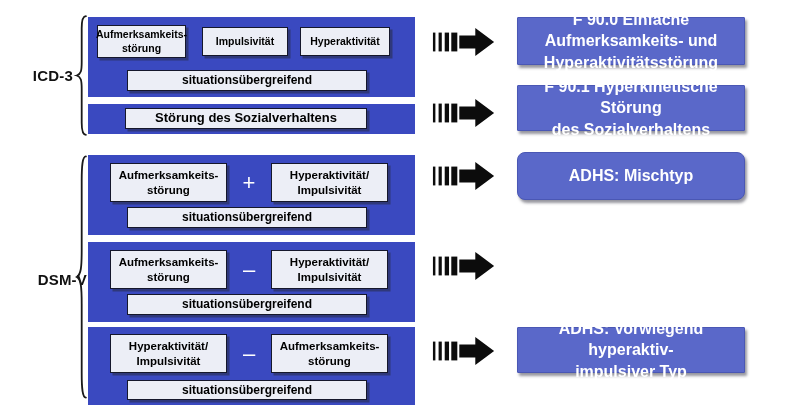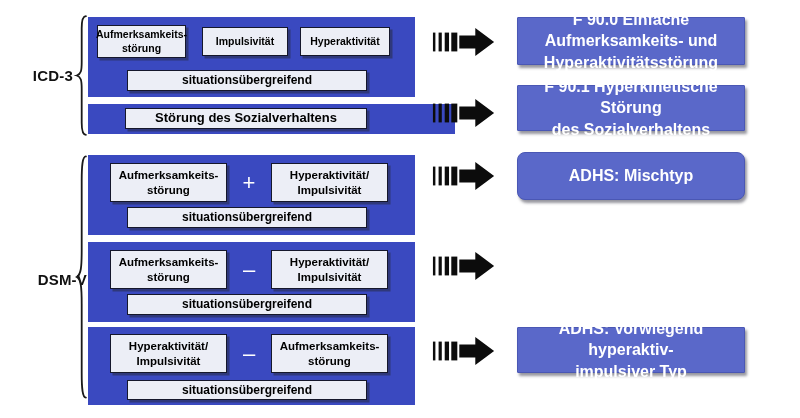--- a/index.html
+++ b/index.html
@@ -106,21 +106,21 @@
   </svg>
 
   <div class="panel" style="top:17px;height:80px;">
     <div class="lightbox symptom" style="left:9px;top:8px;width:89px;height:33px;">Aufmerksamkeits-
 störung</div>
     <div class="lightbox symptom" style="left:114px;top:10px;width:86px;height:29px;">Impulsivität</div>
     <div class="lightbox symptom" style="left:212px;top:10px;width:90px;height:29px;">Hyperaktivität</div>
     <div class="lightbox condition" style="left:39px;top:53px;width:240px;height:21px;">situationsübergreifend</div>
   </div>
 
-  <div class="panel" style="top:104px;height:30px;padding-left:40px;">
+  <div class="panel" style="top:104px;height:30px;">
     <div class="lightbox single" style="left:37px;top:4px;width:242px;height:21px;">Störung des Sozialverhaltens</div>
   </div>
 
   <div class="side-label" style="left:20px;top:271px;width:53px;margin-left:14px;">DSM-V</div>
   <svg class="brace" style="top:154px;height:246px;" viewBox="0 0 20 100" preserveAspectRatio="none">
     <path d="M17,1 C12,1 11,5 11,11 L11,39 C11,46 10,49 4,50 C10,51 11,54 11,61 L11,89 C11,95 12,99 17,99"></path>
   </svg>
 
   <div class="panel" style="top:155px;height:80px;">
     <div class="lightbox pairbox" style="left:22px;top:8px;width:117px;height:39px;">Aufmerksamkeits-

